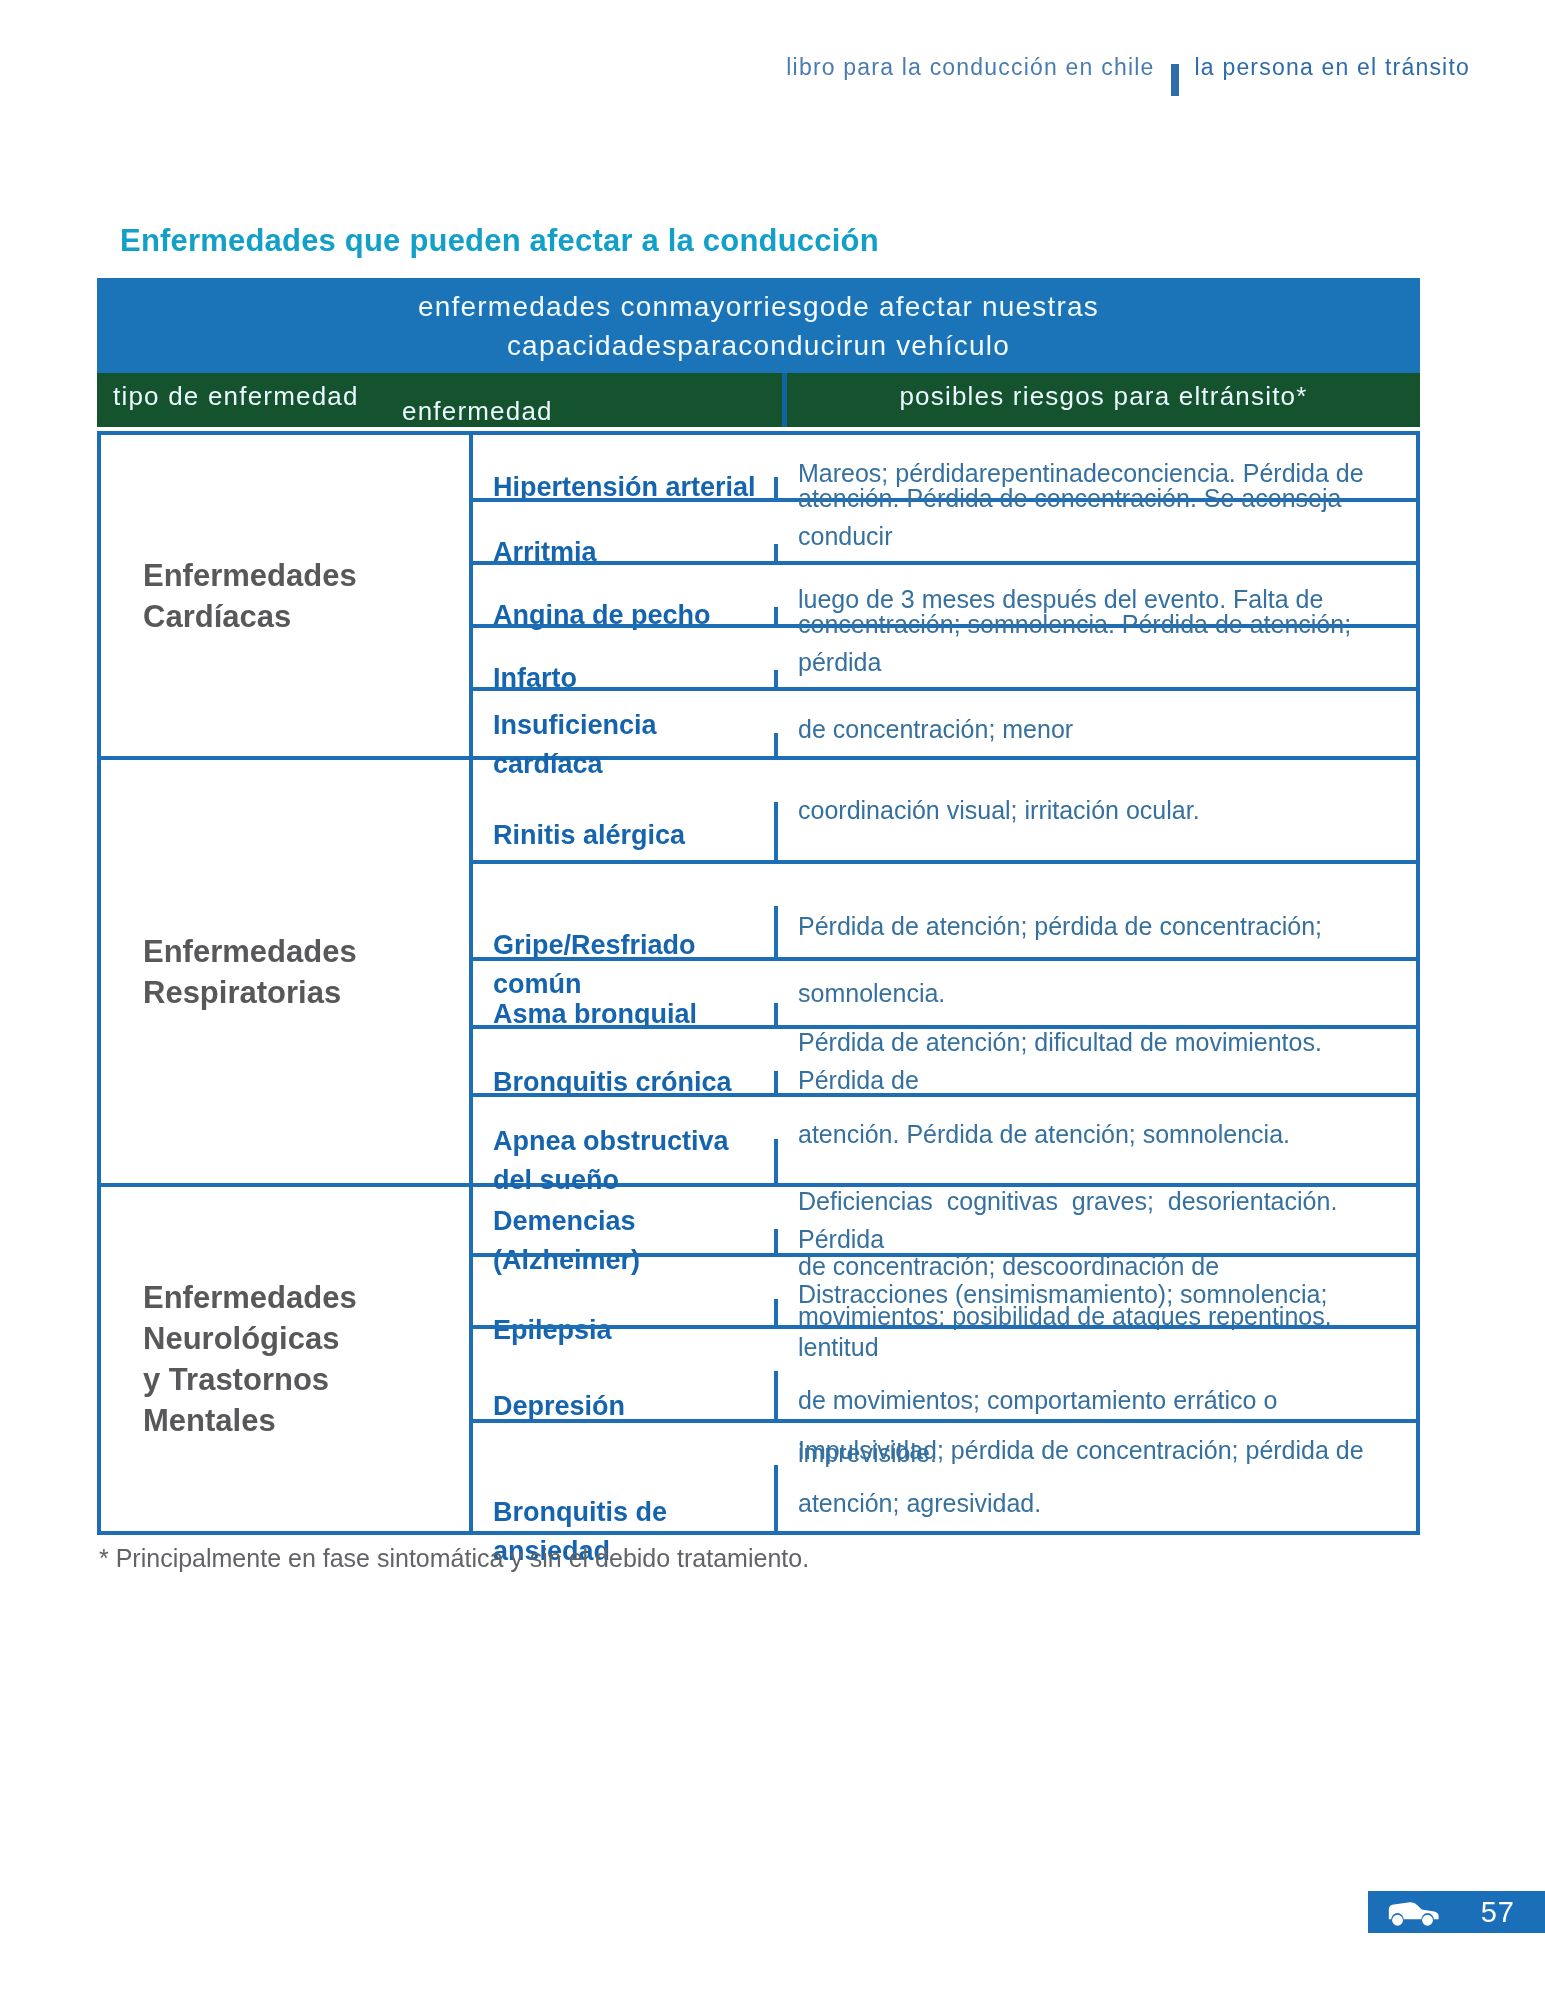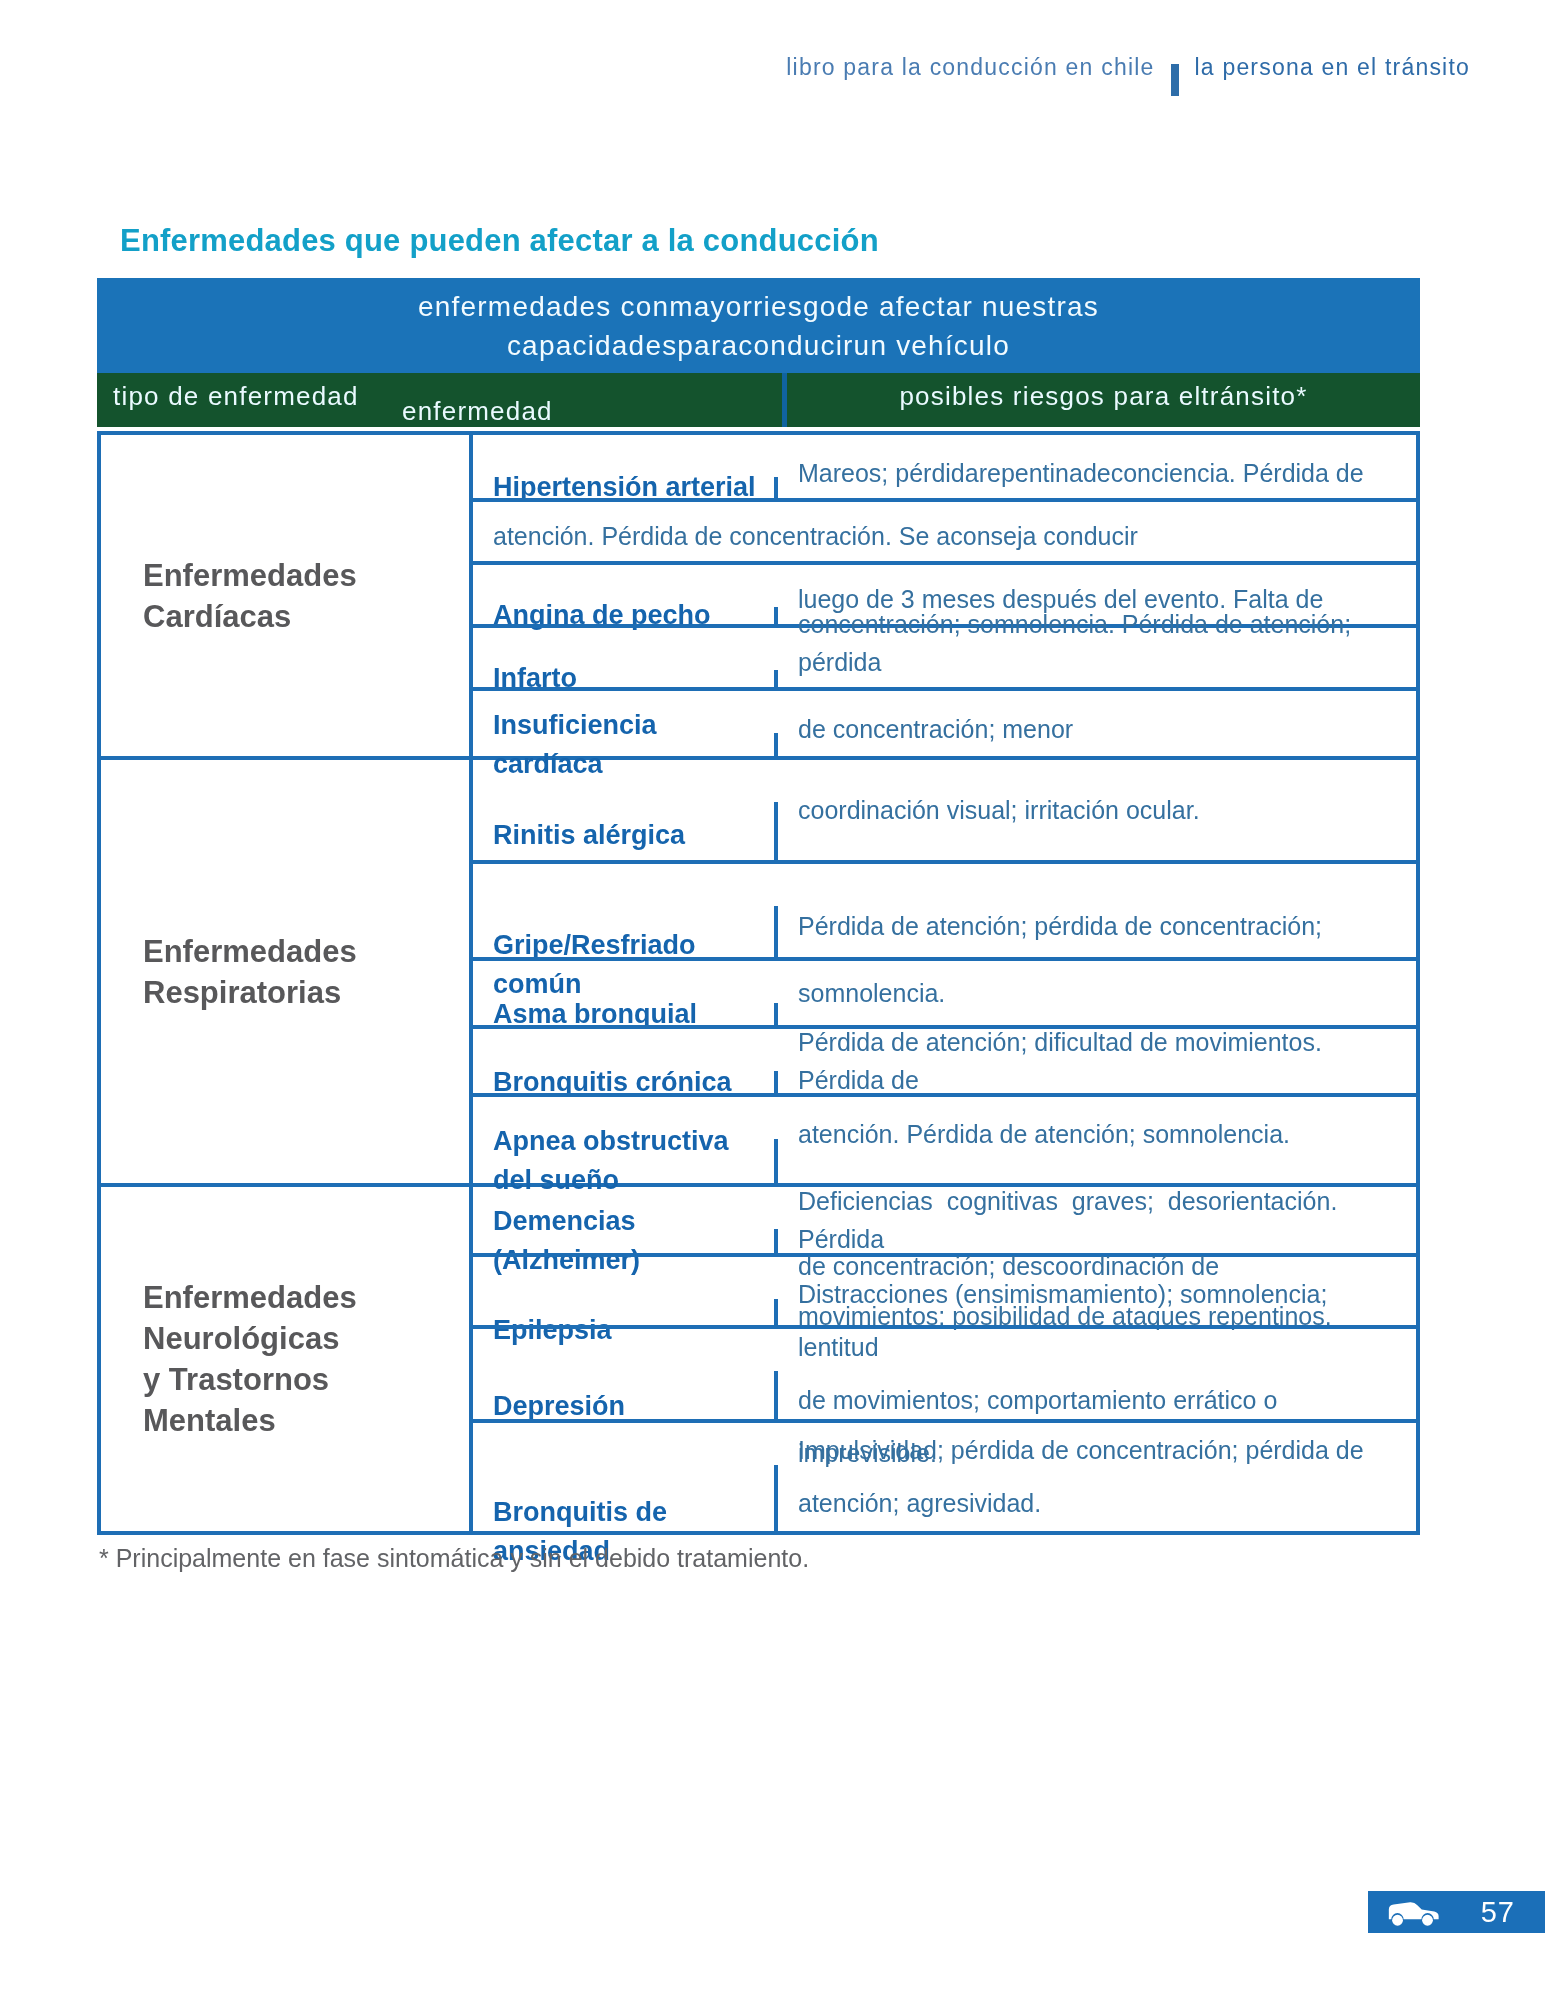--- a/index.html
+++ b/index.html
@@ -114,20 +114,21 @@
 
       <div class="tsection">
         <div class="cat">Enfermedades
 Cardíacas</div>
         <div class="rows">
           <div class="trow" style="height:63px">
             <div class="dcell vc">Hipertensión arterial</div>
             <div class="rcell vb" style="padding-bottom:6px">Mareos; pérdidarepentinadeconciencia. Pérdida de</div>
           </div>
           <div class="trow" style="height:63px">
+            <div class="dcell vc">Arritmia</div>
             <div class="rcell vb" style="padding-bottom:6px">atención. Pérdida de concentración. Se aconseja conducir</div>
           </div>
           <div class="trow" style="height:63px">
             <div class="dcell vc">Angina de pecho</div>
             <div class="rcell vb" style="padding-bottom:6px">luego de 3 meses después del evento. Falta de</div>
           </div>
           <div class="trow" style="height:63px">
             <div class="dcell vc">Infarto</div>
             <div class="rcell vb" style="padding-bottom:6px">concentración; somnolencia. Pérdida de atención; pérdida</div>
           </div>

